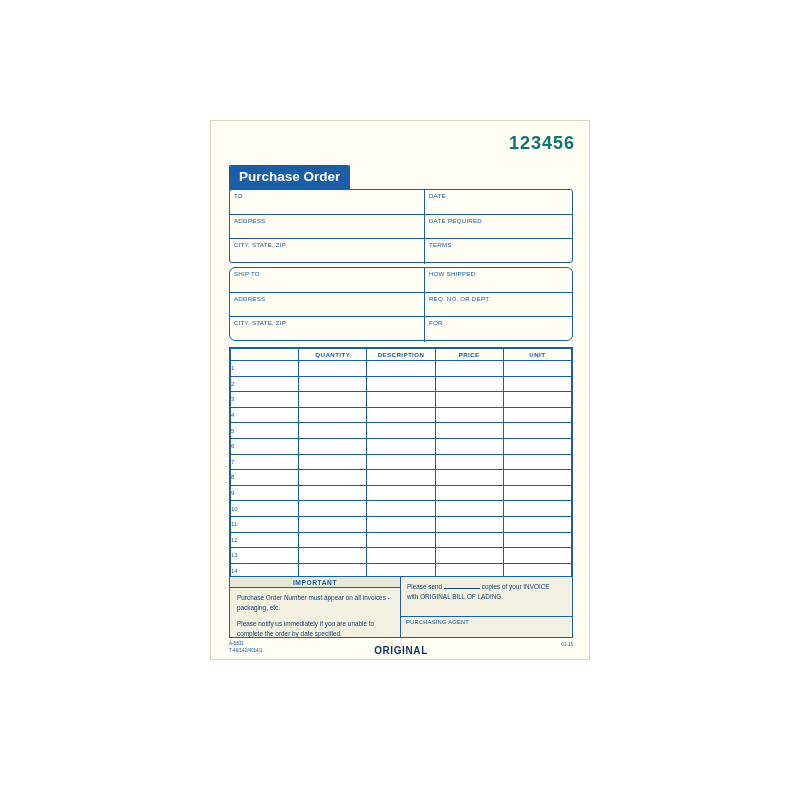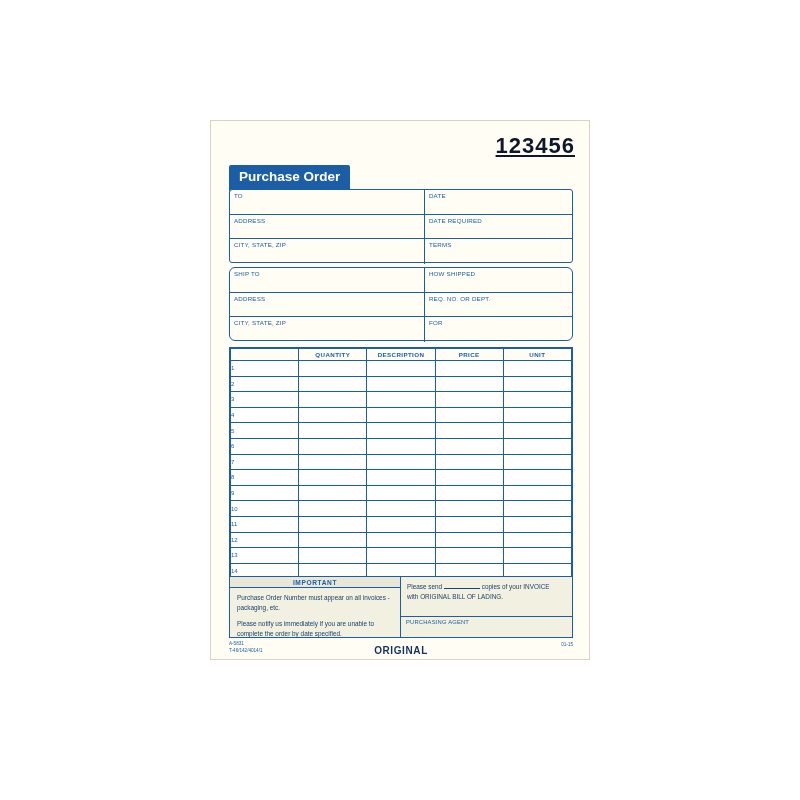--- a/index.html
+++ b/index.html
@@ -26,26 +26,25 @@
     height: 540px;
     background: #fffdf4;
     box-sizing: border-box;
     border: 1px solid #d9d4c0;
   }
   
   #serial {
     position: absolute;
     right: 14px;
     top: 12px;
-    font-size: 22px;
+    font-size: 18px;
     font-weight: bold;
-    color: #0f172a;
+    color: #0f766e;
     letter-spacing: 1px;
     font-family: "Liberation Sans", sans-serif;
-    text-decoration: underline;
   }
   #title-badge {
     position: absolute;
     left: 18px;
     top: 44px;
     background: #1b5ea6;
     color: #ffffff;
     font-size: 13.5px;
     font-weight: bold;
     padding: 4px 10px 16px 10px;

